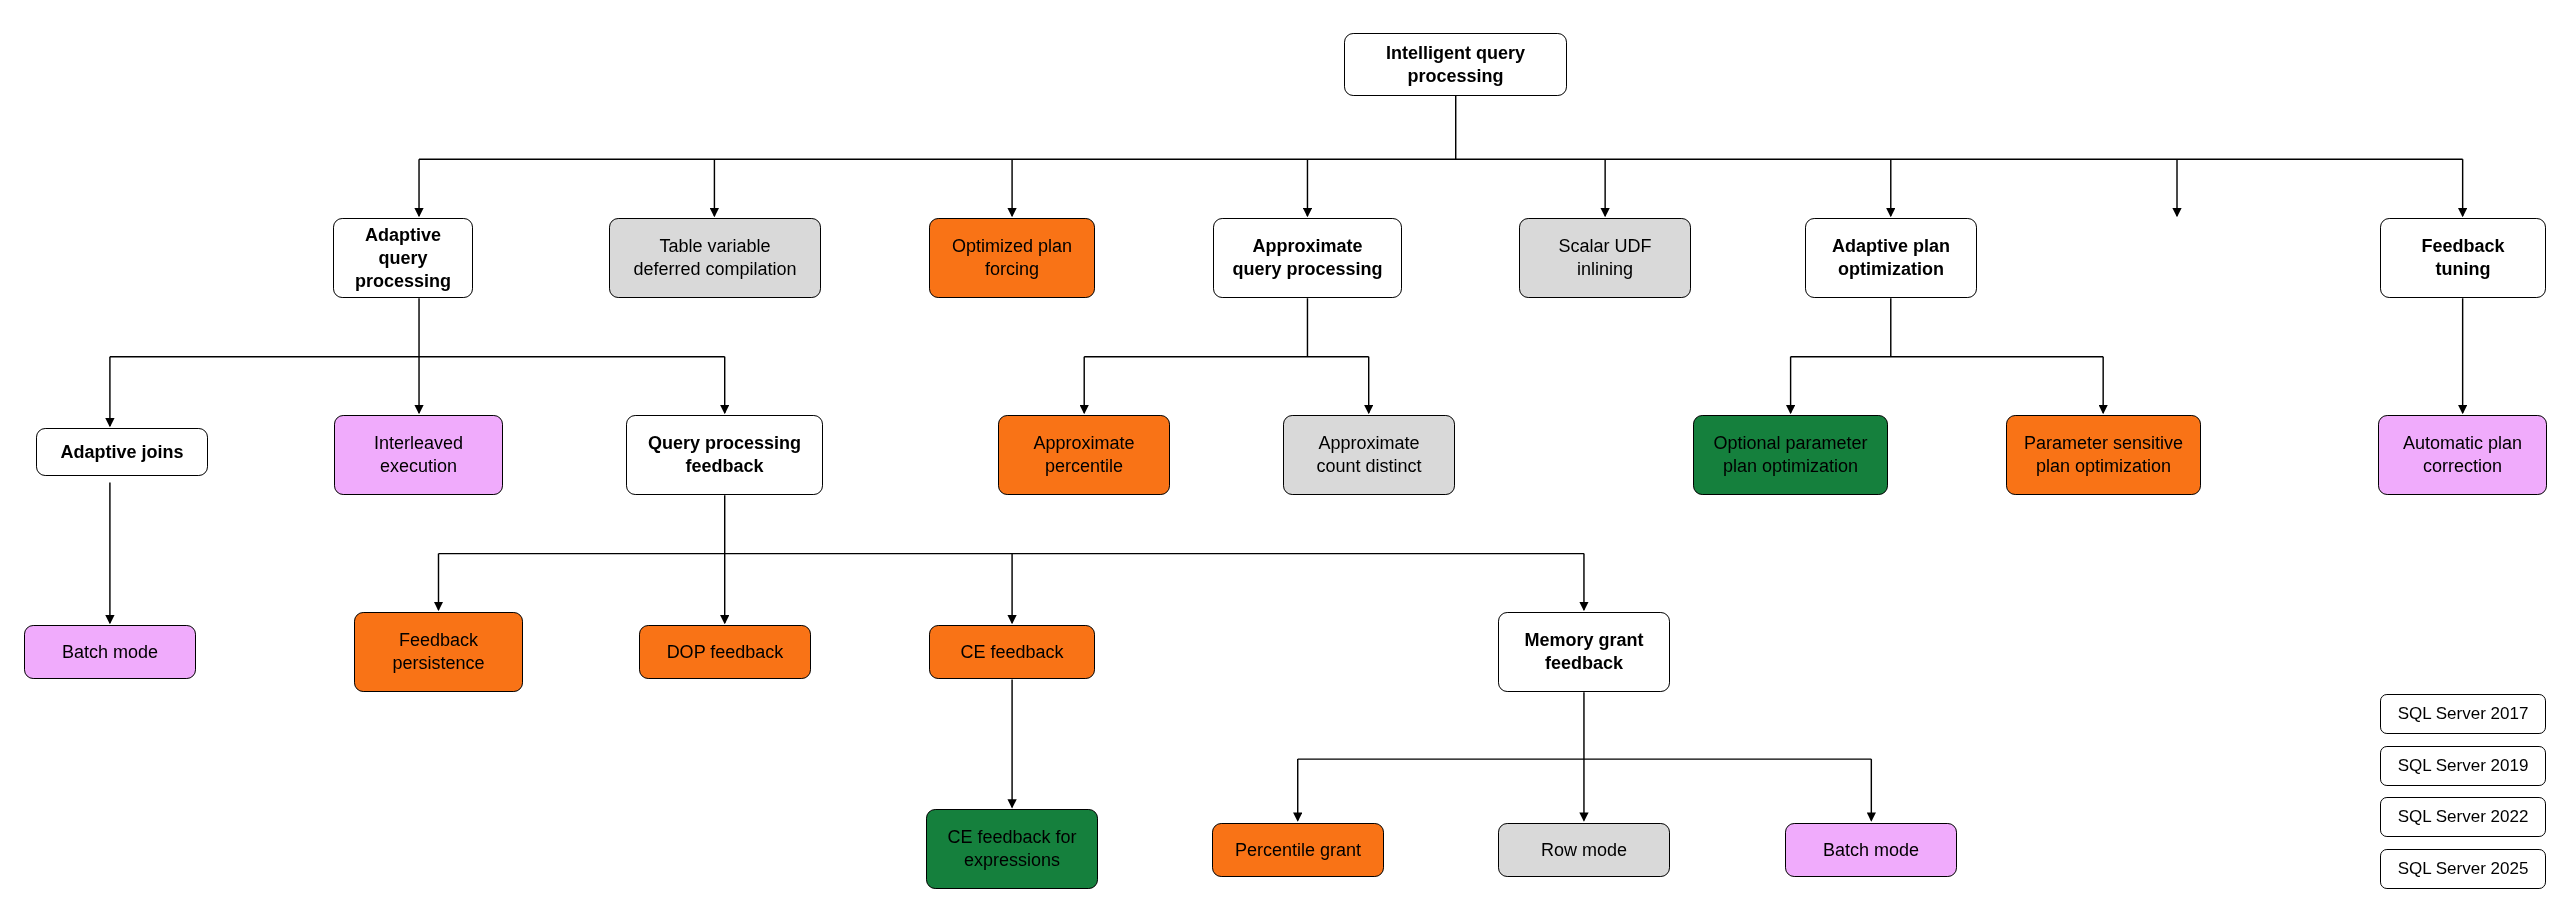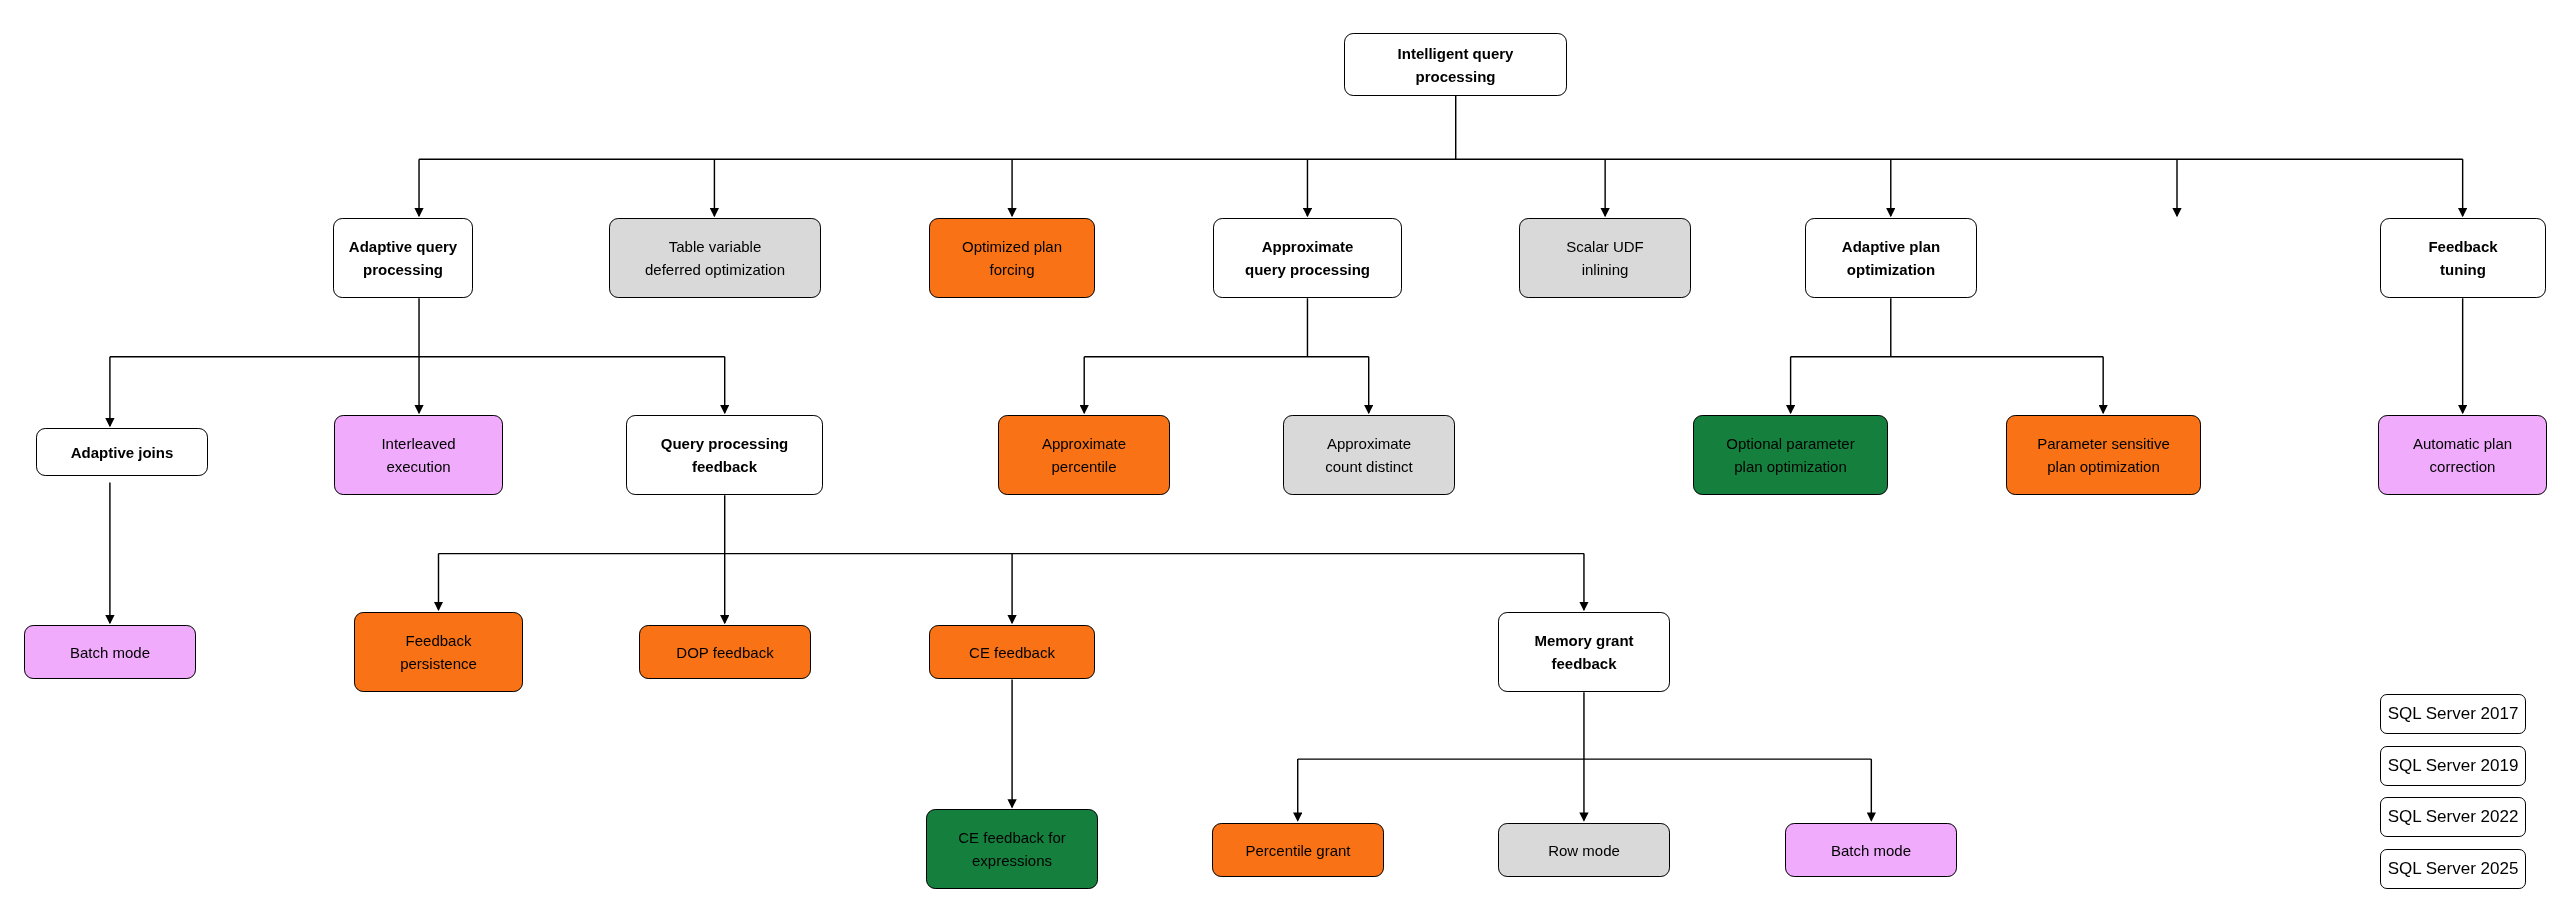--- a/index.html
+++ b/index.html
@@ -18,32 +18,32 @@
   .node {
     position: absolute;
     display: flex;
     align-items: center;
     justify-content: center;
     text-align: center;
     white-space: pre-line;
     background: #ffffff;
     border: 1.7px solid #000;
     border-radius: 9.2px;
-    font-size: 15px;
+    font-size: 18px;
     line-height: 23px;
     padding: 2.3px 5.7px;
   }
   .cat { font-weight: bold; }
   .blue  { background: #f0abfc; }
   .gray  { background: #D9D9D9; }
   .gold  { background: #f97316; }
   .green { background: #15803d; }
   .legend-box {
     position: absolute;
-    width: 146px;
+    width: 166px;
     height: 40px;
     display: flex;
     align-items: center;
     justify-content: center;
     border: 1.7px solid #000;
     border-radius: 6.9px;
     font-size: 17px;
     background: #fff;
   }
 </style>
@@ -117,21 +117,21 @@
       <line class="ln" x1="3269" y1="1326" x2="3269" y2="1433" marker-end="url(#arrow)"></line>
     </g>
   </svg>
 
   <div class="node cat" style="left:1344px;top:33px;width:223px;height:63px">Intelligent query
 processing</div>
 
   <div class="node cat" style="left:333px;top:218px;width:140px;height:80px">Adaptive query
 processing</div>
   <div class="node gray" style="left:609px;top:218px;width:212px;height:80px">Table variable
-deferred optimization</div>
+deferred compilation</div>
   <div class="node gold" style="left:929px;top:218px;width:166px;height:80px">Optimized plan
 forcing</div>
   <div class="node cat" style="left:1213px;top:218px;width:189px;height:80px">Approximate
 query processing</div>
   <div class="node gray" style="left:1519px;top:218px;width:172px;height:80px">Scalar UDF
 inlining</div>
   <div class="node cat" style="left:1805px;top:218px;width:172px;height:80px">Adaptive plan
 optimization</div>
   <div class="node cat" style="left:2380px;top:218px;width:166px;height:80px">Feedback
 tuning</div>

